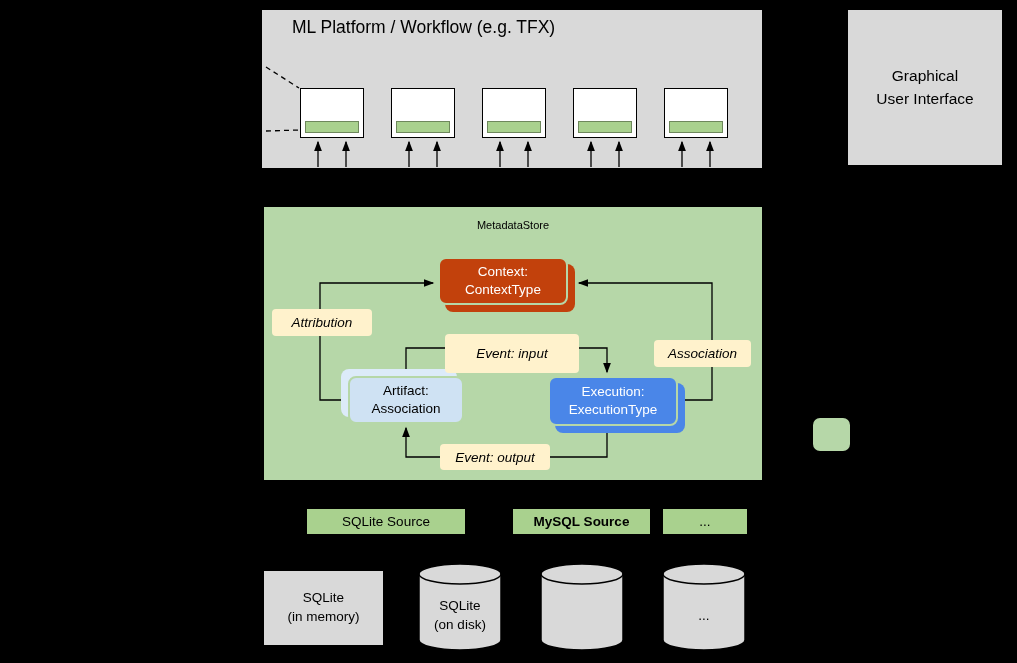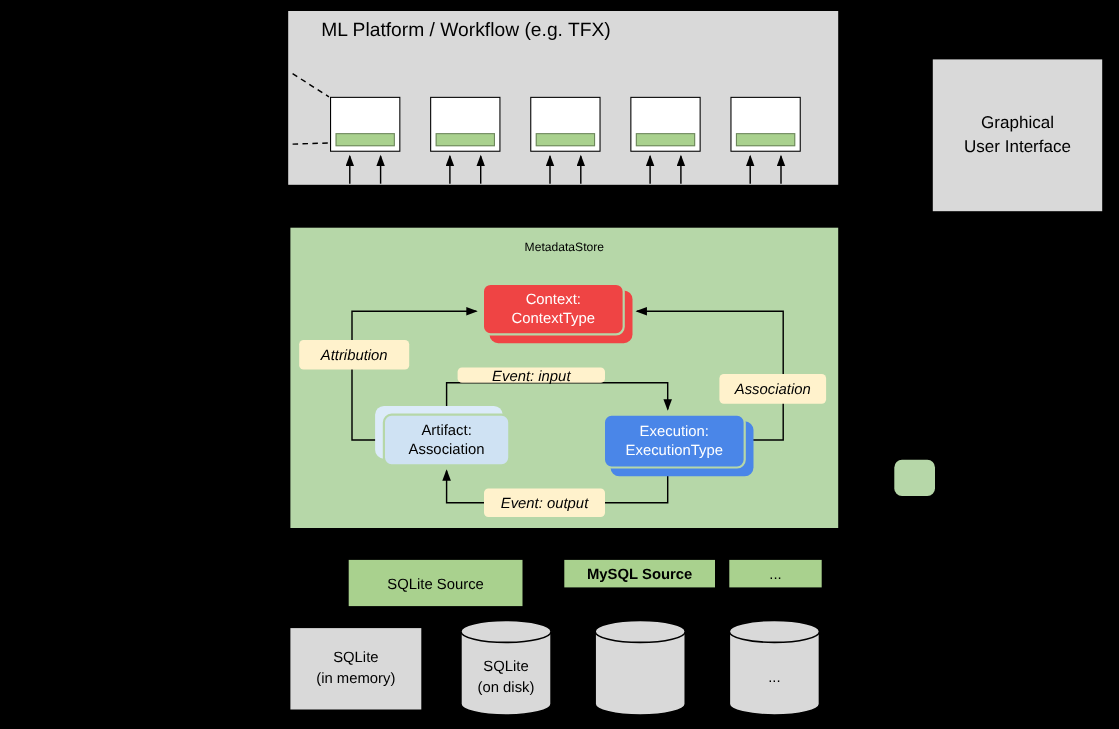--- a/index.html
+++ b/index.html
@@ -20,68 +20,68 @@
   .component{
     position:absolute;top:88px;width:64px;height:50px;
     background:#ffffff;border:1px solid #000;box-sizing:border-box;z-index:1;
   }
   .component .bar{
     position:absolute;left:4px;right:4px;bottom:4px;height:12px;
     background:#a9d18e;border:1px solid rgba(0,0,0,.35);box-sizing:border-box;
   }
 
   
-  #gui-box{left:848px;top:10px;width:154px;height:138px;z-index:1;font-size:15.5px;line-height:1.45;margin-top:44px;}
+  #gui-box{left:848px;top:10px;width:154px;height:155px;z-index:1;font-size:15.5px;line-height:1.45;}
 
   
   #mds-box{left:264px;top:207px;width:498px;height:273px;background:#b6d7a8;z-index:1;}
   #mds-title{left:264px;top:219px;width:498px;text-align:center;font-size:11px;z-index:1;}
 
   
   .entity{position:absolute;z-index:3;}
   .entity .back,.entity .front{
     position:absolute;left:0;top:0;width:100%;height:100%;
     border-radius:8px;box-sizing:border-box;
   }
   .entity .back{transform:translate(7px,7px);}
   .entity.off-ul .back{transform:translate(-7px,-7px);}
   .entity .front{
     display:flex;align-items:center;justify-content:center;text-align:center;
     white-space:pre-line;font-size:13.5px;line-height:1.3;border:2px solid #b6d7a8;
   }
   #context-entity{left:438px;top:257px;width:130px;height:48px;}
-  #context-entity .back,#context-entity .front{background:#ef4444;}
+  #context-entity .back,#context-entity .front{background:#c2410c;}
   #context-entity .front{color:#fff;}
   #artifact-entity{left:348px;top:376px;width:116px;height:48px;}
   #artifact-entity .back{background:#dcebf9;}
   #artifact-entity .front{background:#cfe2f3;color:#000;}
   #execution-entity{left:548px;top:376px;width:130px;height:50px;}
   #execution-entity .back,#execution-entity .front{background:#4a86e8;}
   #execution-entity .front{color:#ffffff;}
 
   
   .rel-label{
     position:absolute;z-index:3;background:#fff2cc;border-radius:4px;
     font-style:italic;font-size:13.5px;
     display:flex;align-items:center;justify-content:center;
   }
   #attribution-label{left:272px;top:309px;width:100px;height:27px;}
   #association-label{left:654px;top:309px;width:97px;height:27px;margin-top:31px;}
-  #event-input-label{left:416px;top:334px;width:134px;height:14px;font-style:italic;}
+  #event-input-label{left:445px;top:334px;width:134px;height:39px;font-style:italic;}
   #event-output-label{left:440px;top:444px;width:110px;height:26px;}
 
   
   #legend-swatch{left:813px;top:418px;width:37px;height:33px;background:#b6d7a8;border-radius:7px;z-index:1;}
 
   
   .source-label{
     position:absolute;z-index:1;background:#a9d18e;
     font-size:13.5px;display:flex;align-items:center;justify-content:center;
   }
-  #source-sqlite{left:317px;top:509px;width:158px;height:42px;}
+  #source-sqlite{left:307px;top:509px;width:158px;height:25px;}
   #source-mysql{left:513px;top:509px;width:137px;height:25px;font-weight:bold;}
   #source-other{left:663px;top:509px;width:84px;height:25px;}
 
   
   #sqlite-memory-box{left:264px;top:571px;width:119px;height:74px;z-index:1;font-size:13.5px;line-height:1.4;}
   .cylinder{position:absolute;width:84px;height:88px;z-index:1;}
   .cylinder svg{position:absolute;left:0;top:0;}
   .cylinder .cyl-label{
     position:absolute;left:0;right:0;top:24px;bottom:6px;
     display:flex;align-items:center;justify-content:center;text-align:center;

